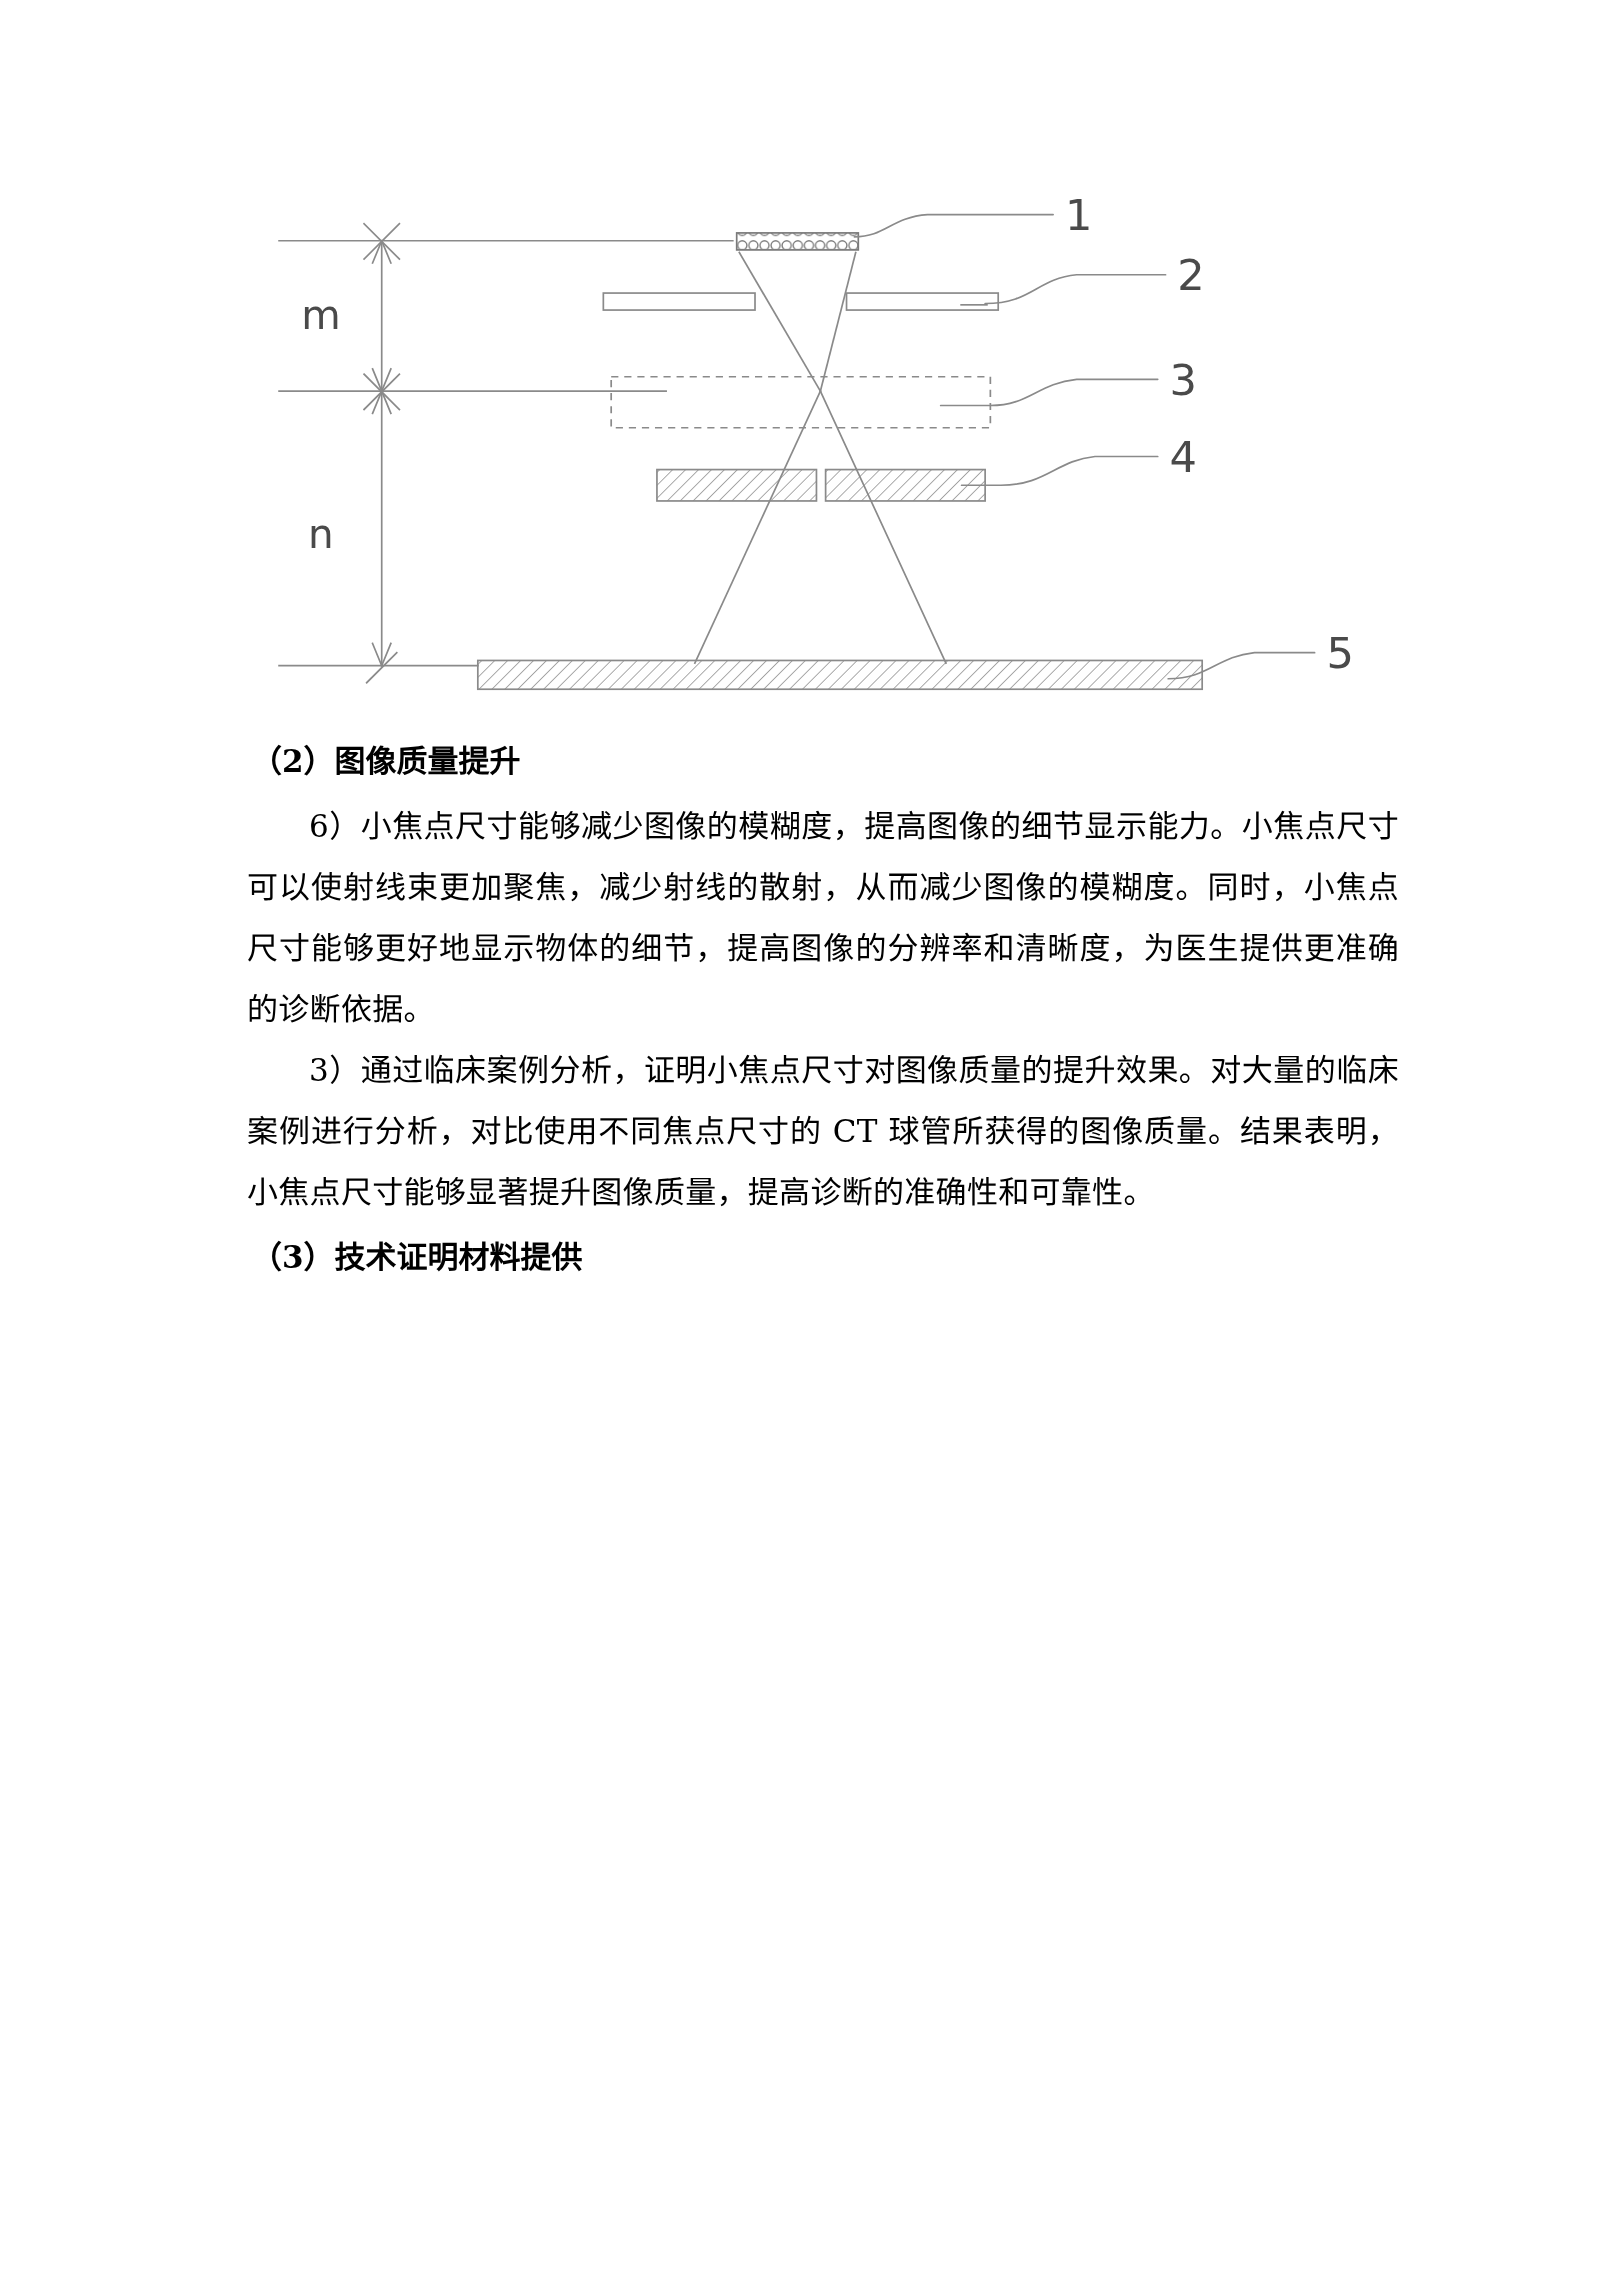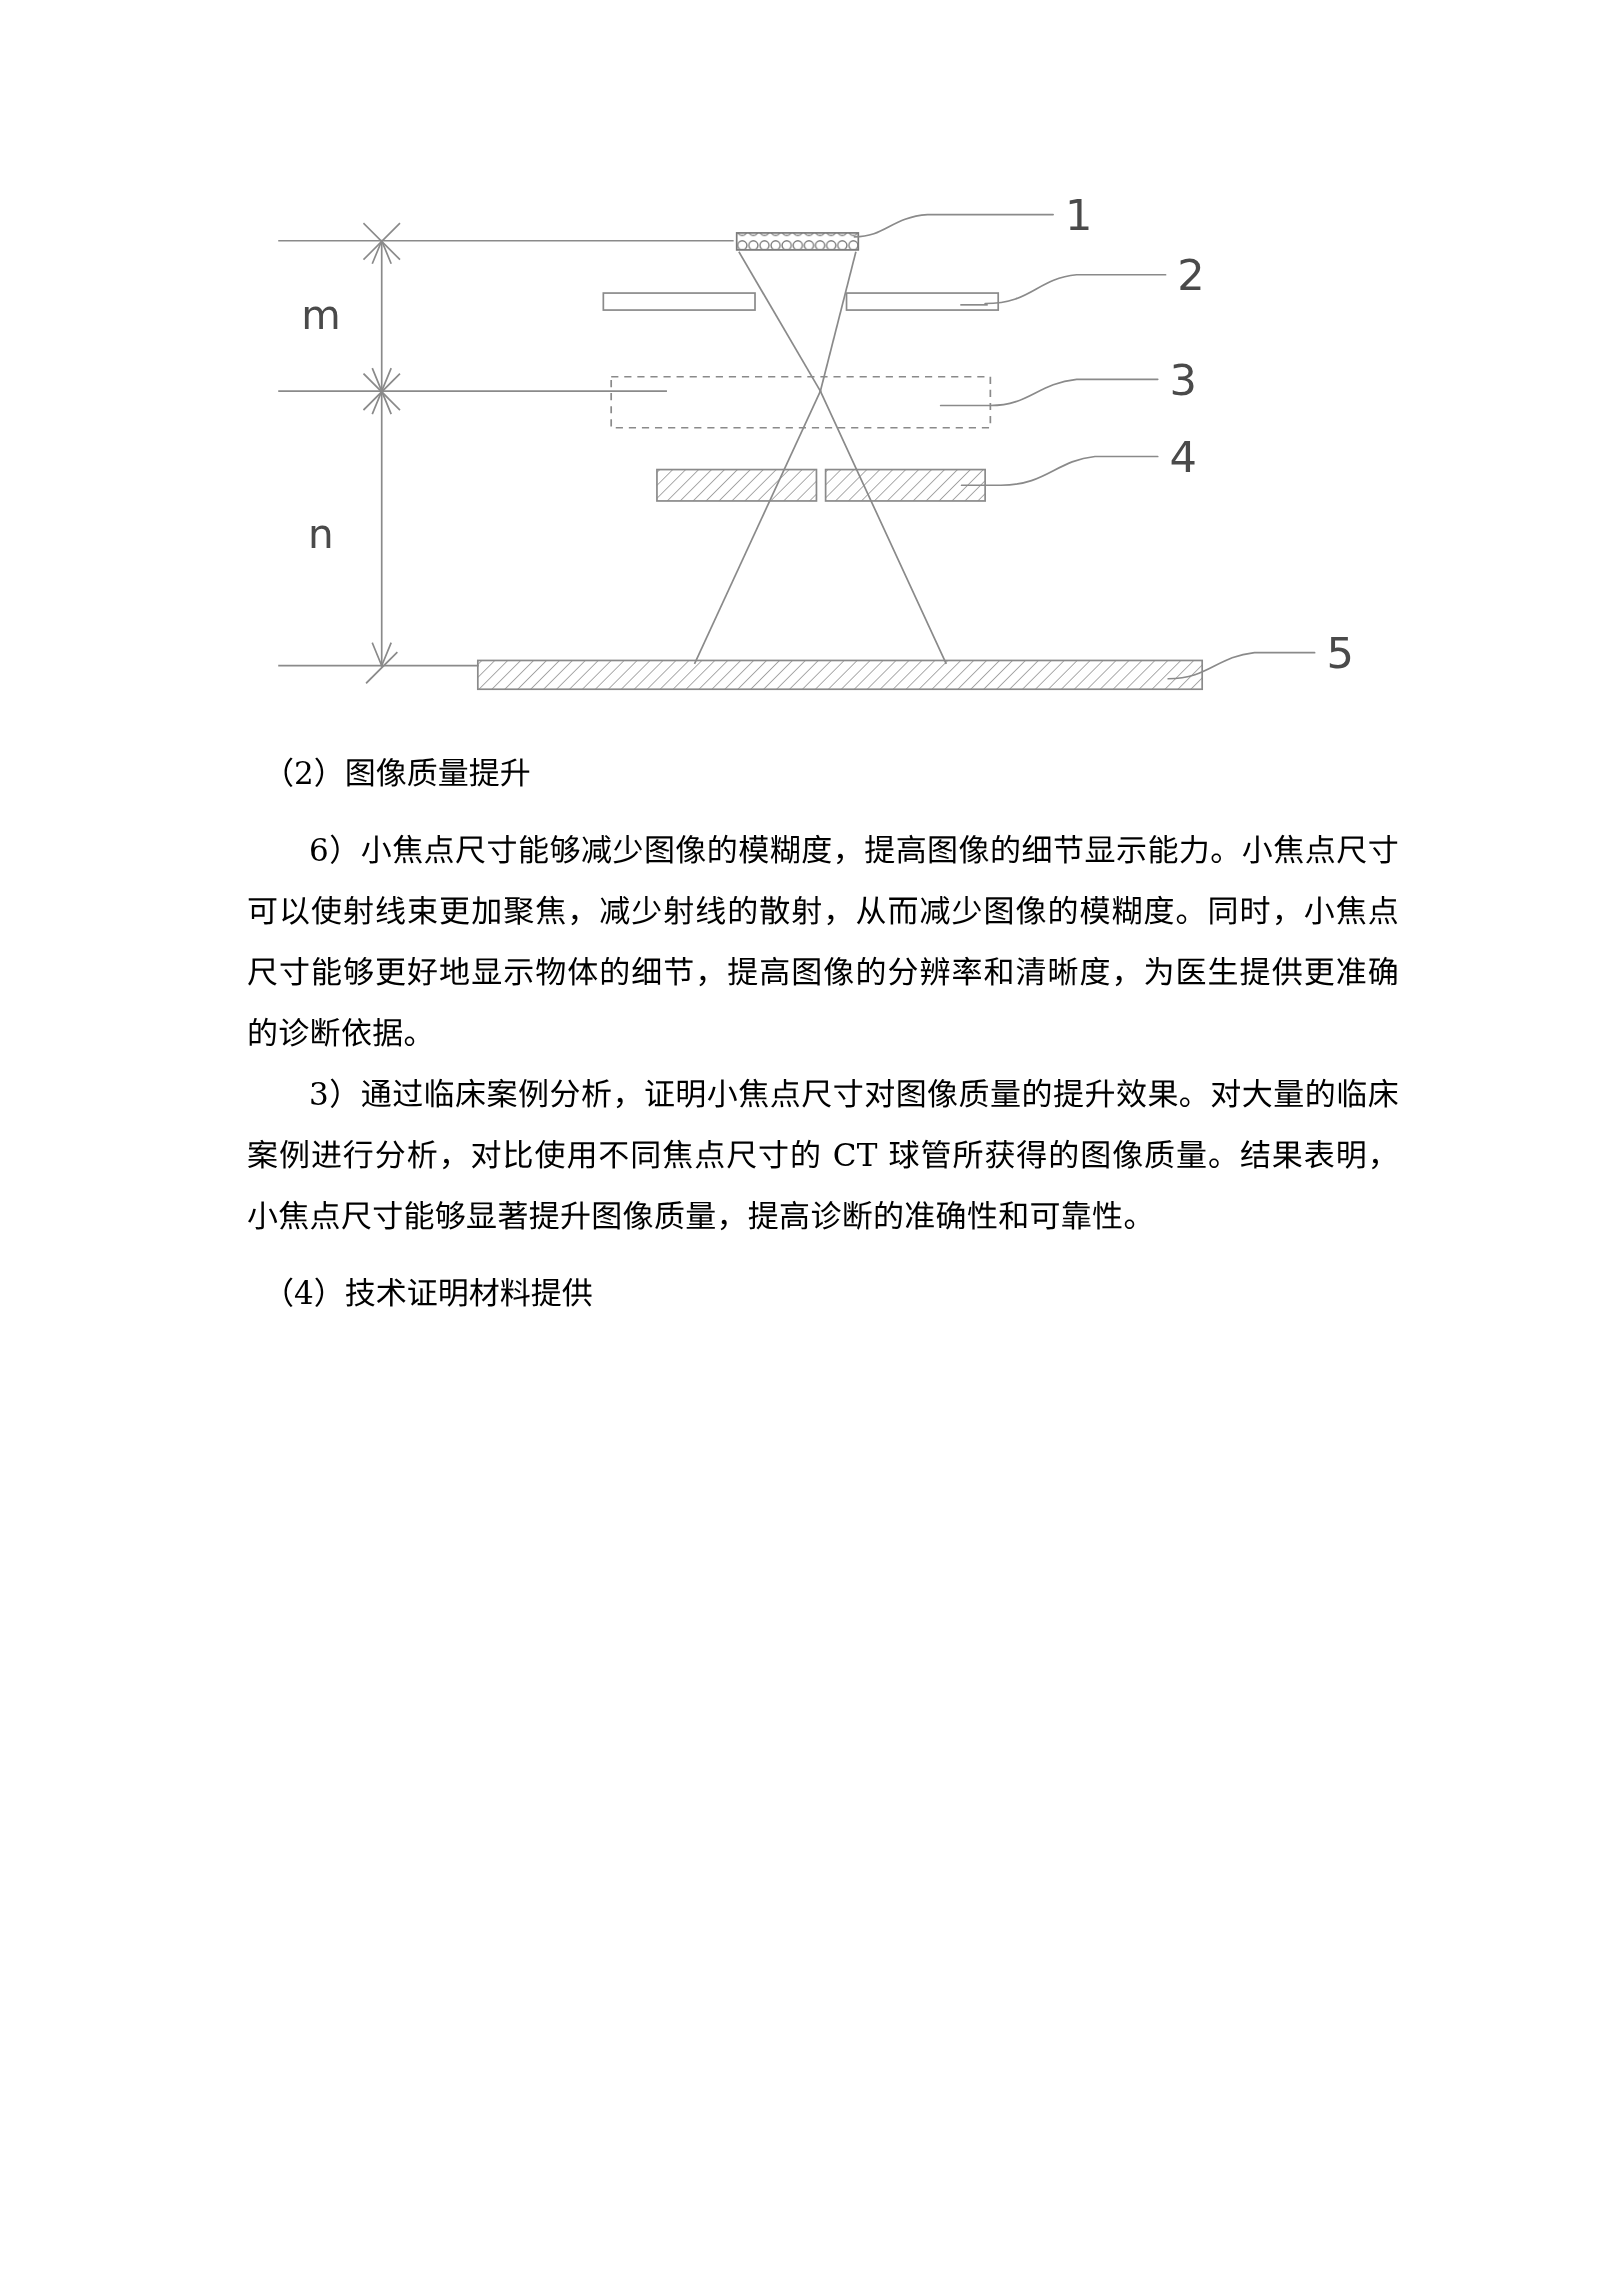--- a/index.html
+++ b/index.html
@@ -39,23 +39,23 @@
     text-indent: 62px;
     margin: 0 0 0 0;
     letter-spacing: 0.3px;
     font-weight: 500;
   }
 
   
   .heading {
     font-size: 31px;
     line-height: 61px;
-    margin: 16px;
+    margin: 4px;
     text-indent: 0;
-    font-weight: 400;
+    font-weight: 700;
   }
 
   .spacer-sm { height: 9.2px; }
 
   
   .figure {
     margin: 17px 0 0 0;
     width: 100%;
   }
   .figure-canvas {
@@ -179,18 +179,18 @@
 
     <div class="spacer-sm"></div>
 
     <p class="heading">（2）图像质量提升</p>
 
     <p class="para">6）小焦点尺寸能够减少图像的模糊度，提高图像的细节显示能力。小焦点尺寸可以使射线束更加聚焦，减少射线的散射，从而减少图像的模糊度。同时，小焦点尺寸能够更好地显示物体的细节，提高图像的分辨率和清晰度，为医生提供更准确的诊断依据。</p>
 
 
     <p class="para">3）通过临床案例分析，证明小焦点尺寸对图像质量的提升效果。对大量的临床案例进行分析，对比使用不同焦点尺寸的 CT 球管所获得的图像质量。结果表明，小焦点尺寸能够显著提升图像质量，提高诊断的准确性和可靠性。</p>
 
-    <p class="heading">（4）技术证明材料提供</p>
+    <p class="heading">（3）技术证明材料提供</p>
 
 
   </div>
 </div>
 
 
 </body></html>

